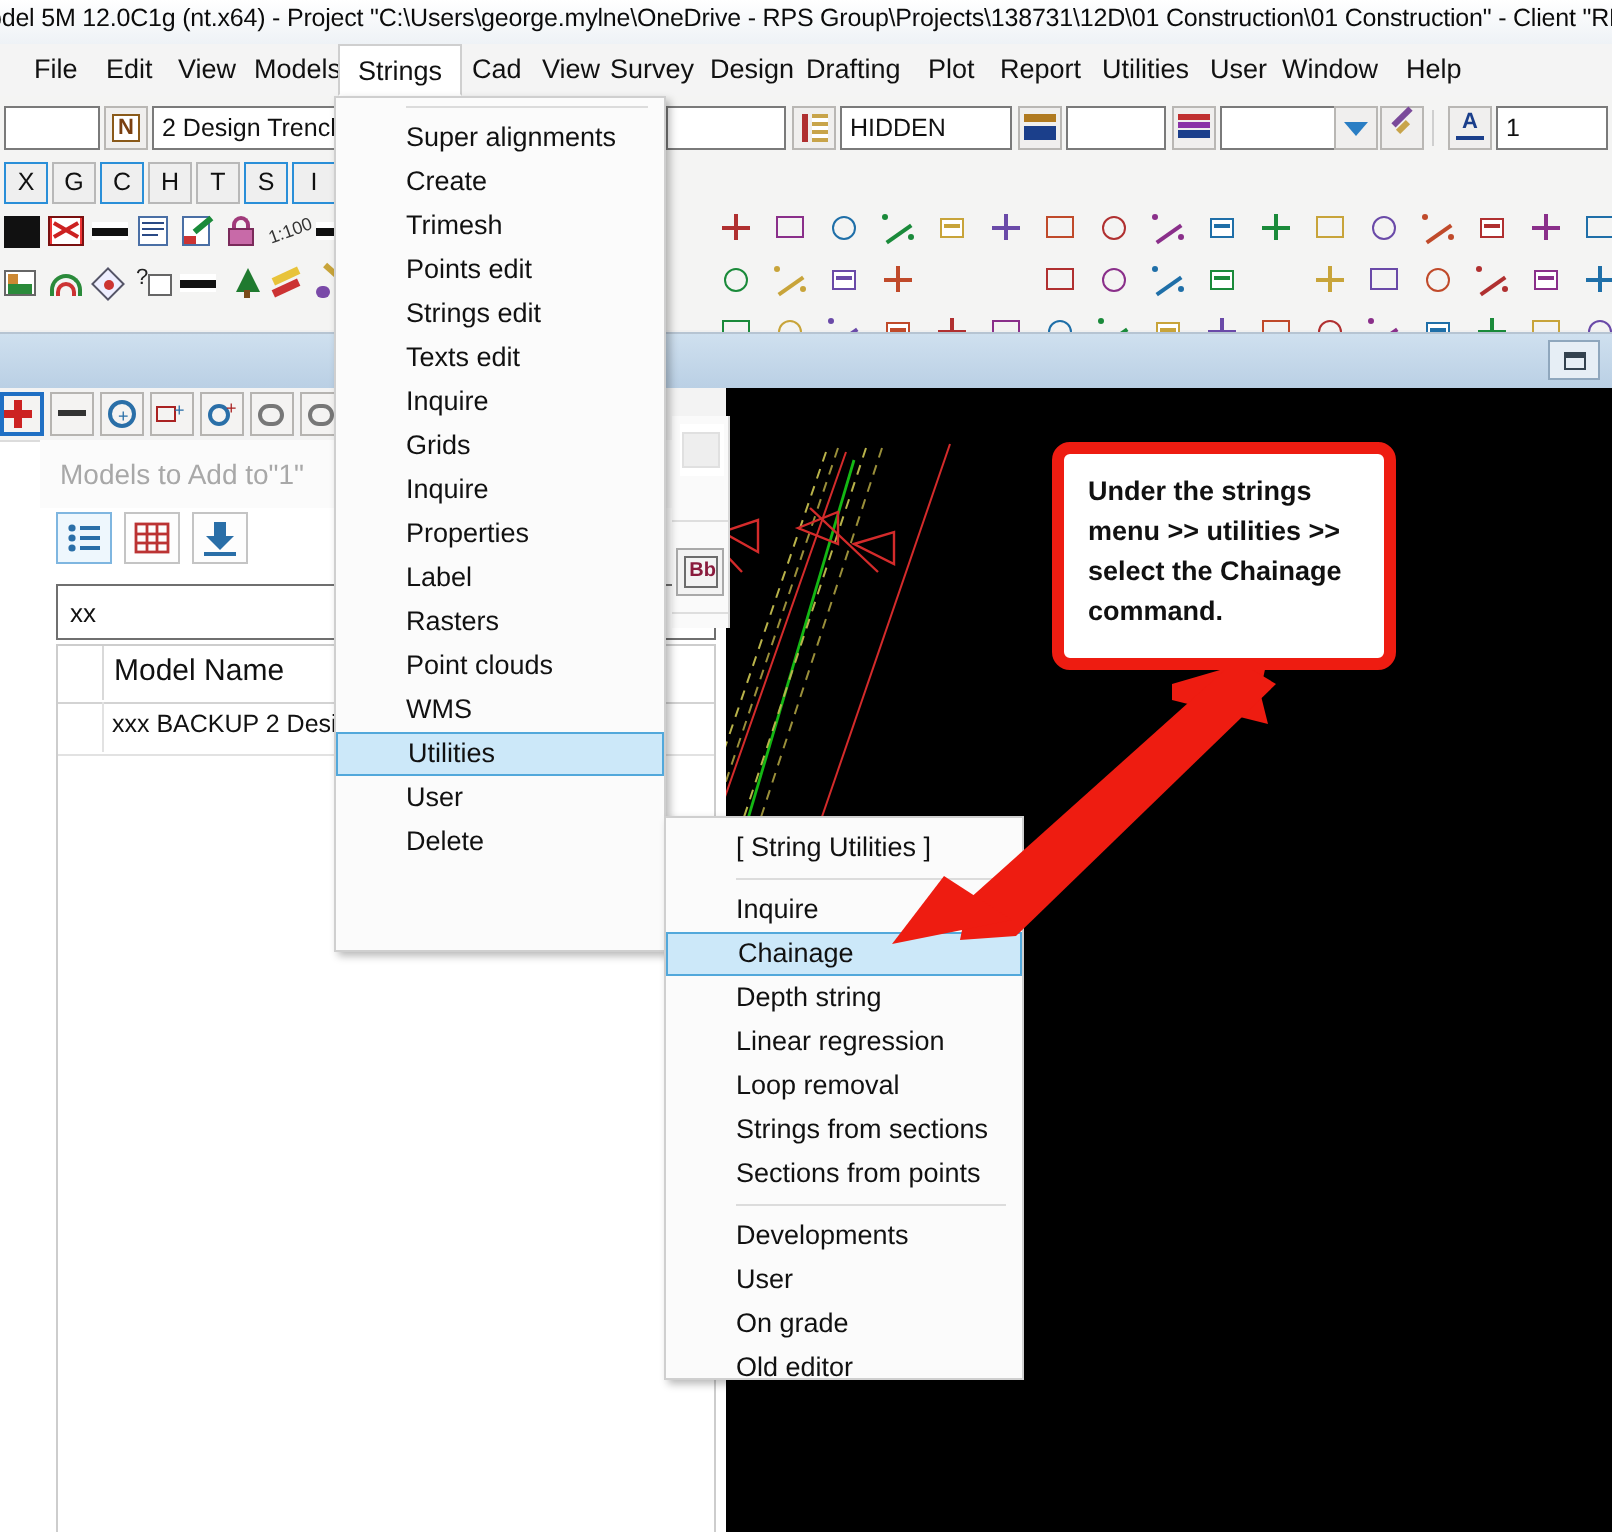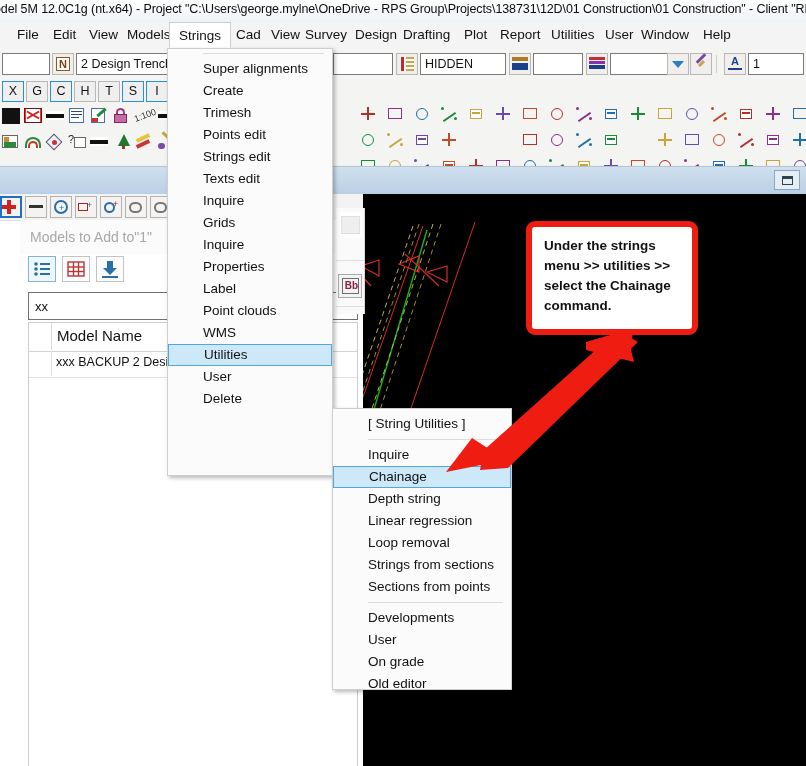--- a/index.html
+++ b/index.html
@@ -635,20 +635,21 @@
     <div class="item">Create</div>
     <div class="item">Trimesh</div>
     <div class="item">Points edit</div>
     <div class="item">Strings edit</div>
     <div class="item">Texts edit</div>
     <div class="item">Inquire</div>
     <div class="item">Grids</div>
     <div class="item">Inquire</div>
     <div class="item">Properties</div>
     <div class="item">Label</div>
+    <div class="item">Rasters</div>
     <div class="item">Point clouds</div>
     <div class="item">WMS</div>
     <div class="item hl">Utilities</div>
     <div class="item">User</div>
     <div class="item">Delete</div>
   </div>
 
   <div class="menu" id="utilmenu" style="left:332px;top:408px;width:180px;height:282px;">
     <div class="item title" style="margin-top:4px;">[ String Utilities ]</div>
     <div class="sep"></div>

